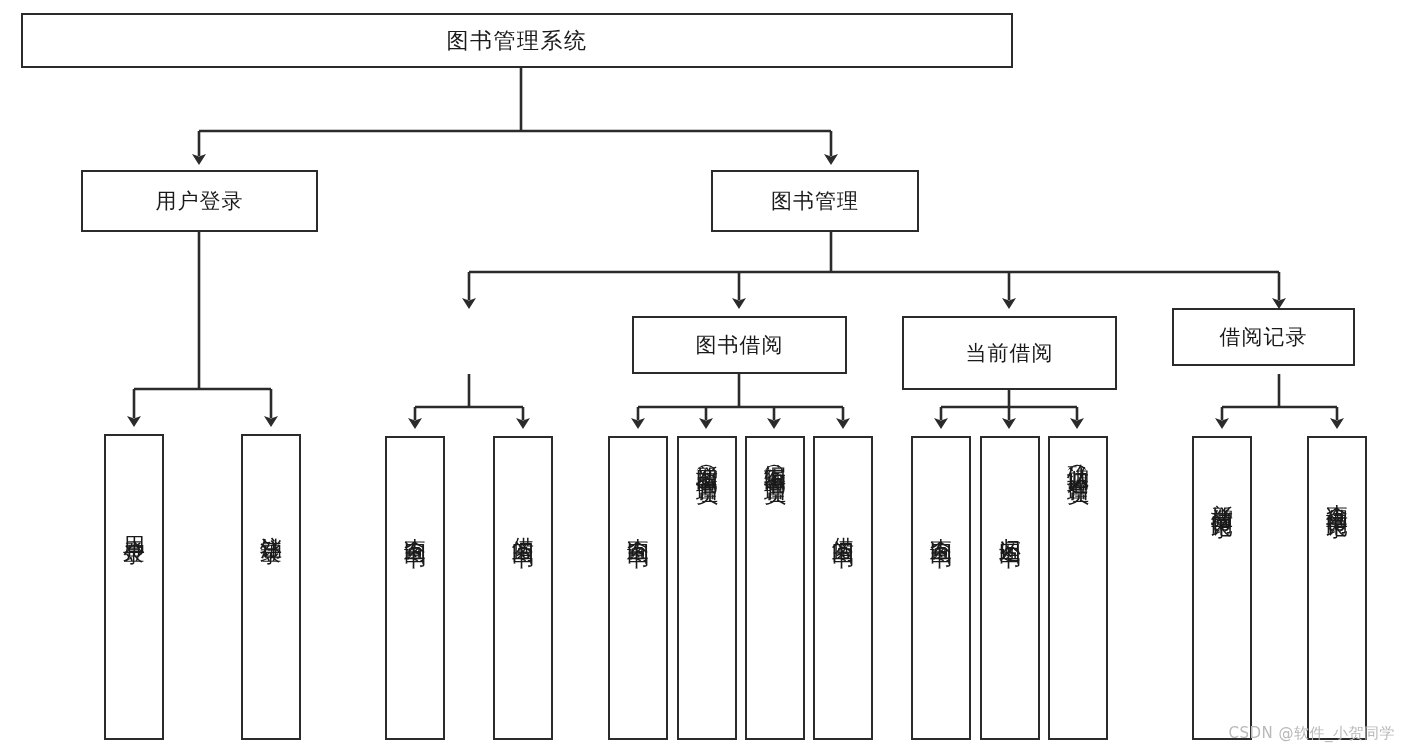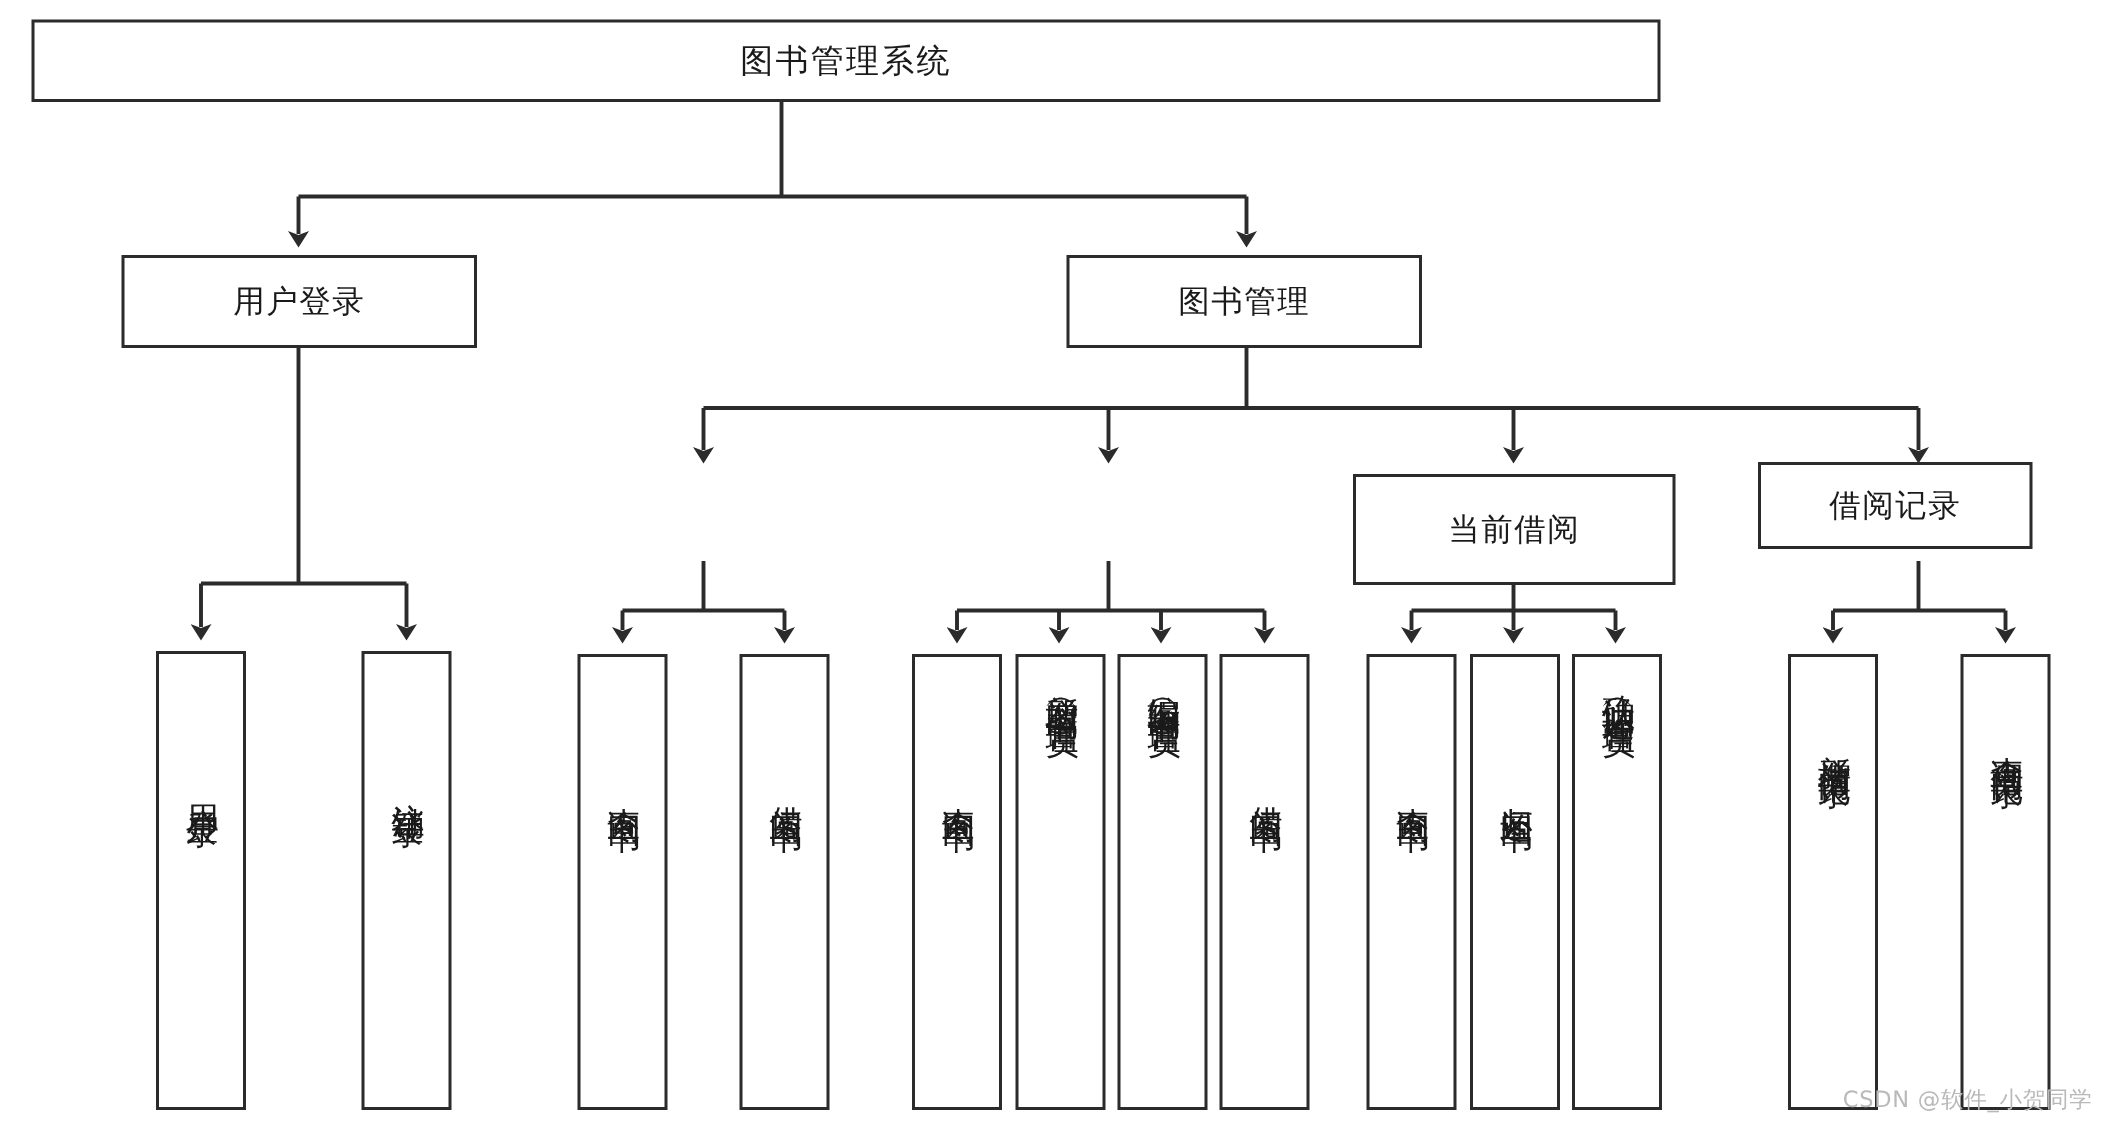--- a/index.html
+++ b/index.html
@@ -116,33 +116,36 @@
       <path d="M1009,407 L1009,420" marker-end="url(#arw)"></path>
       <path d="M1077,407 L1077,420" marker-end="url(#arw)"></path>
 
       <path d="M1279,374 L1279,407"></path>
       <path d="M1222,407 L1337,407"></path>
       <path d="M1222,407 L1222,420" marker-end="url(#arw)"></path>
       <path d="M1337,407 L1337,420" marker-end="url(#arw)"></path>
     </g>
   </svg>
 
-  <div class="node h root" style="left:21px; top:13px; width:1086px; height:55px;font-family:Liberation Serif, serif;">
+  <div class="node h root" style="left:21px; top:13px; width:992px; height:55px;">
     <span class="lbl">图书管理系统</span>
   </div>
 
   <div class="node h" style="left:81px; top:170px; width:237px; height:62px;">
     <span class="lbl">用户登录</span>
   </div>
 
-  <div class="node h" style="left:711px; top:170px; width:237px; height:62px;">
+  <div class="node h" style="left:711px; top:170px; width:208px; height:62px;">
     <span class="lbl">图书管理</span>
   </div>
 
 
+  <div class="node h" style="left:632px; top:316px; width:215px; height:58px;">
+    <span class="lbl">图书借阅</span>
+  </div>
 
   <div class="node h" style="left:902px; top:316px; width:215px; height:74px;">
     <span class="lbl">当前借阅</span>
   </div>
 
   <div class="node h" style="left:1172px; top:308px; width:183px; height:58px;">
     <span class="lbl">借阅记录</span>
   </div>
 
   <div class="node v" style="left:104px; top:434px; width:60px; height:306px; padding-top:82px;">

